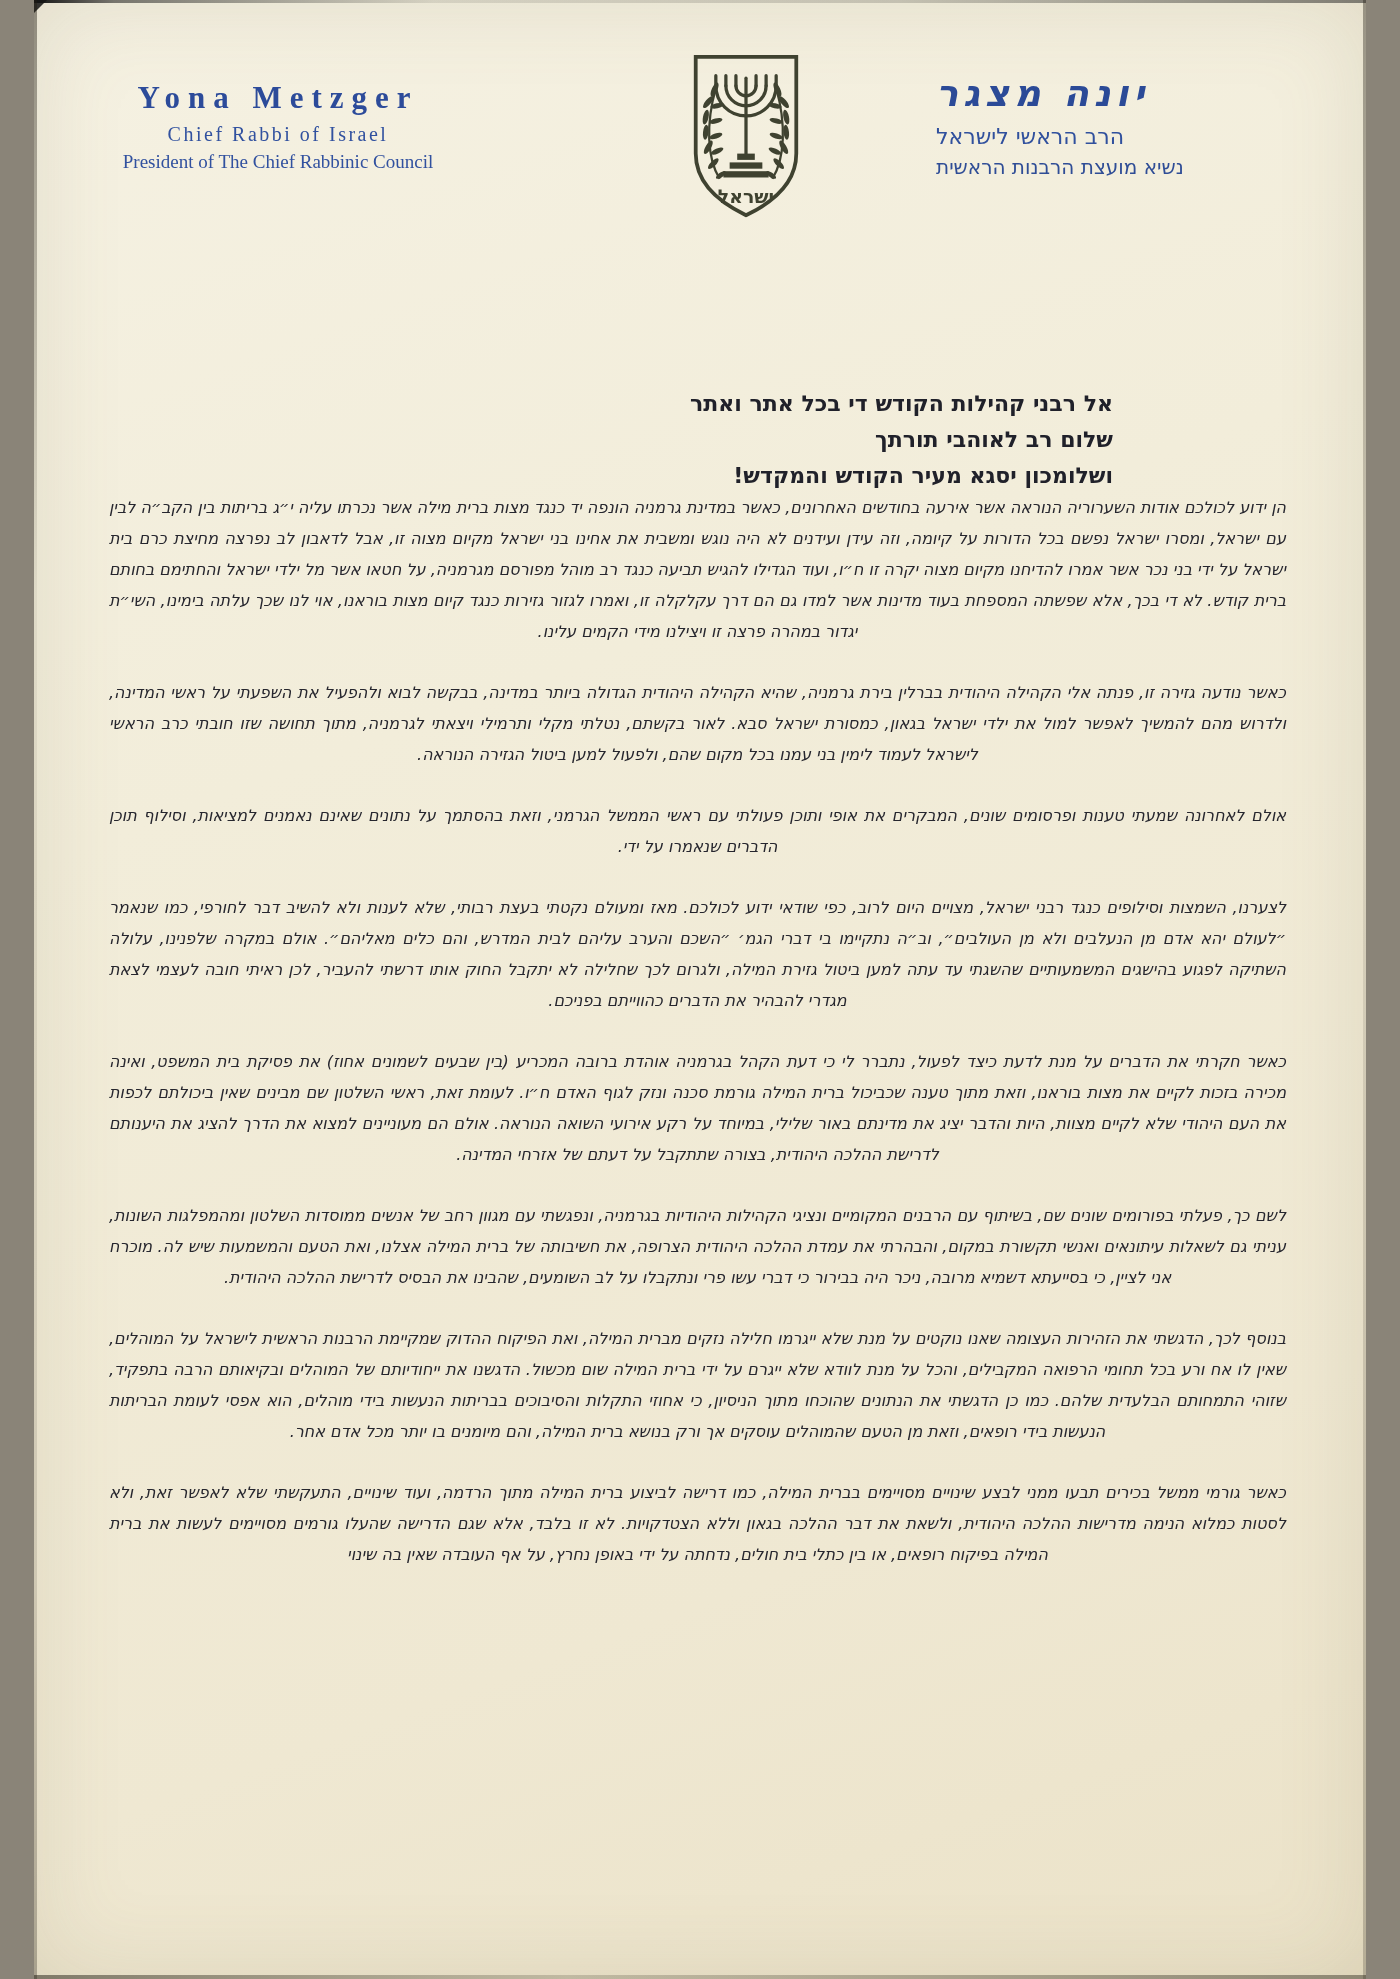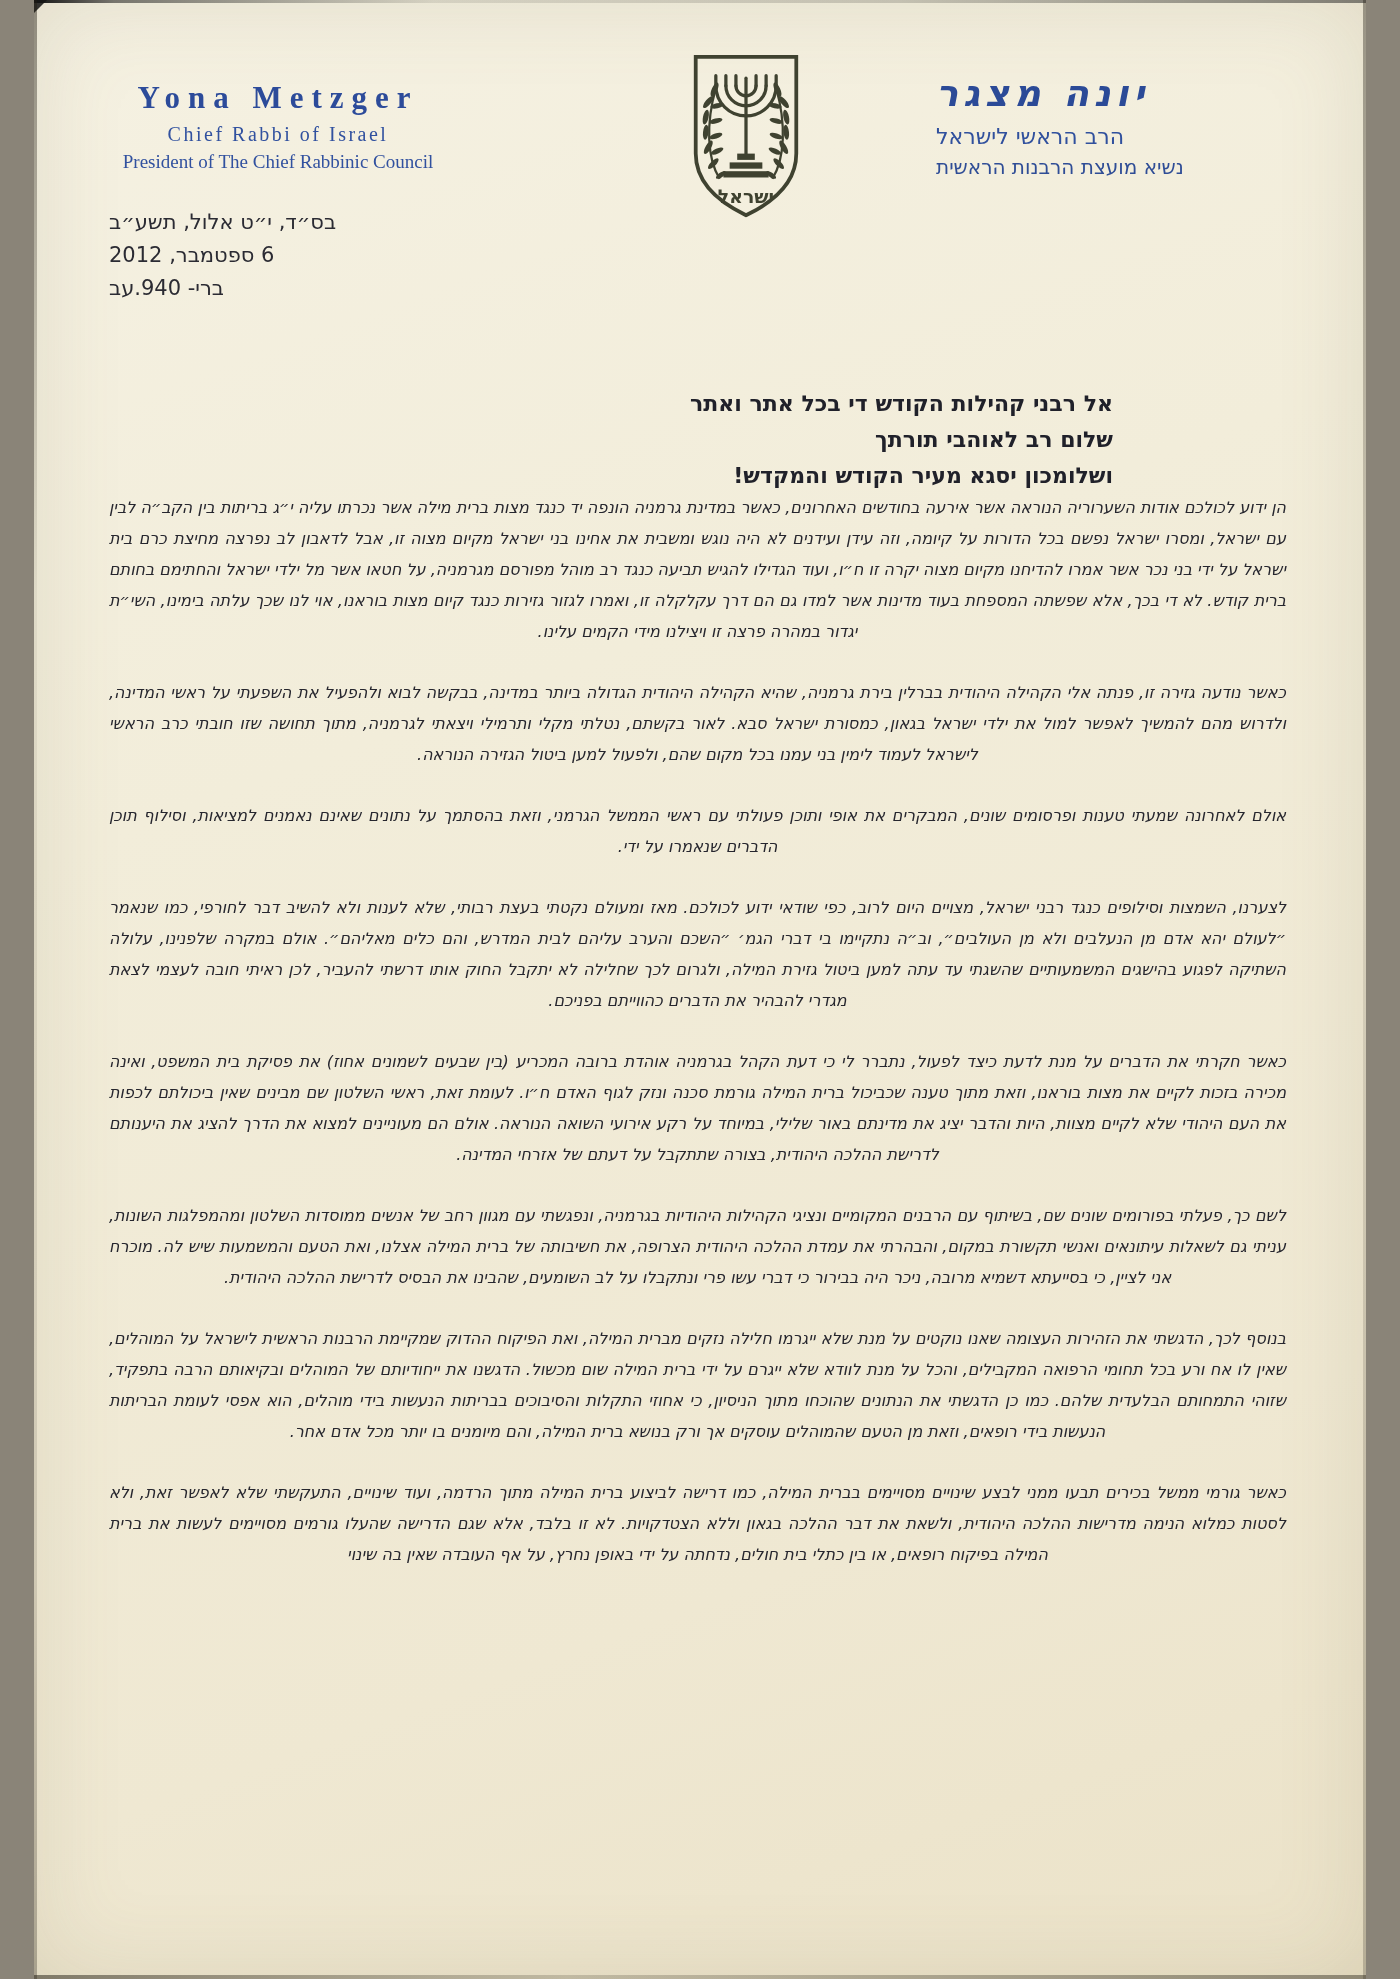--- a/index.html
+++ b/index.html
@@ -125,25 +125,20 @@
       </svg>
     </div>
 
     <div class="hdr-right">
       <div class="name">יונה מצגר</div>
       <div class="t1">הרב הראשי לישראל</div>
       <div class="t2">נשיא מועצת הרבנות הראשית</div>
     </div>
   </header>
 
-  <div class="dateblock">
-    <div>בס״ד, י״ט אלול, תשע״ב</div>
-    <div>6 ספטמבר, 2012</div>
-    <div>ברי- 940.עב</div>
-  </div>
 
   <div class="salutation">
     <div>אל רבני קהילות הקודש די בכל אתר ואתר</div>
     <div>שלום רב לאוהבי תורתך</div>
     <div>ושלומכון יסגא מעיר הקודש והמקדש!</div>
   </div>
 
   <main class="letter-body">
     <p>הן ידוע לכולכם אודות השערוריה הנוראה אשר אירעה בחודשים האחרונים, כאשר במדינת גרמניה הונפה יד כנגד מצות ברית מילה אשר נכרתו עליה י״ג בריתות בין הקב״ה לבין עם ישראל, ומסרו ישראל נפשם בכל הדורות על קיומה, וזה עידן ועידנים לא היה נוגש ומשבית את אחינו בני ישראל מקיום מצוה זו, אבל לדאבון לב נפרצה מחיצת כרם בית ישראל על ידי בני נכר אשר אמרו להדיחנו מקיום מצוה יקרה זו ח״ו, ועוד הגדילו להגיש תביעה כנגד רב מוהל מפורסם מגרמניה, על חטאו אשר מל ילדי ישראל והחתימם בחותם ברית קודש. לא די בכך, אלא שפשתה המספחת בעוד מדינות אשר למדו גם הם דרך עקלקלה זו, ואמרו לגזור גזירות כנגד קיום מצות בוראנו, אוי לנו שכך עלתה בימינו, השי״ת יגדור במהרה פרצה זו ויצילנו מידי הקמים עלינו.</p>
     <p>כאשר נודעה גזירה זו, פנתה אלי הקהילה היהודית בברלין בירת גרמניה, שהיא הקהילה היהודית הגדולה ביותר במדינה, בבקשה לבוא ולהפעיל את השפעתי על ראשי המדינה, ולדרוש מהם להמשיך לאפשר למול את ילדי ישראל בגאון, כמסורת ישראל סבא. לאור בקשתם, נטלתי מקלי ותרמילי ויצאתי לגרמניה, מתוך תחושה שזו חובתי כרב הראשי לישראל לעמוד לימין בני עמנו בכל מקום שהם, ולפעול למען ביטול הגזירה הנוראה.</p>

